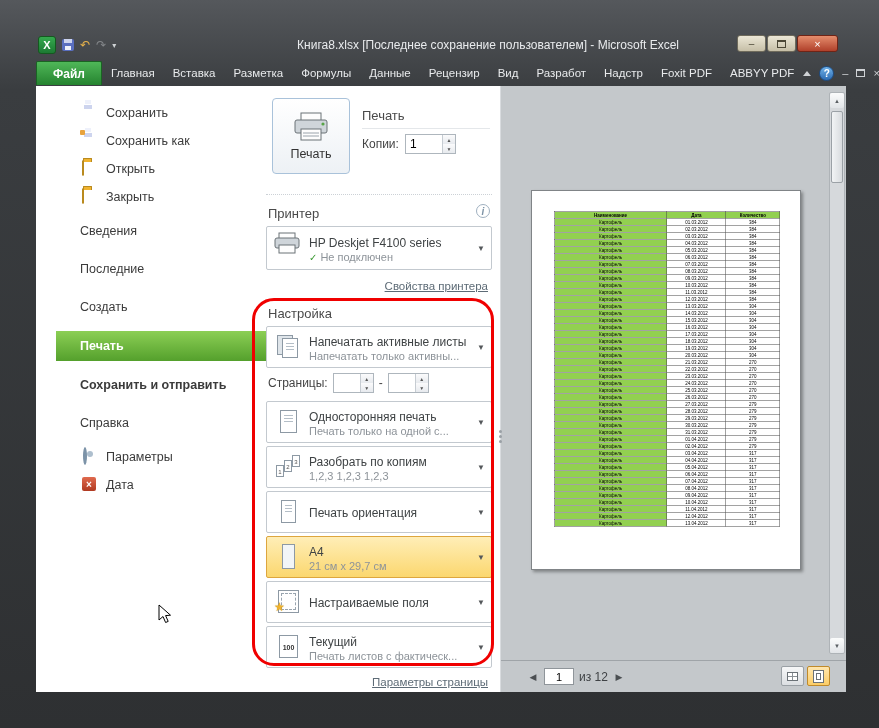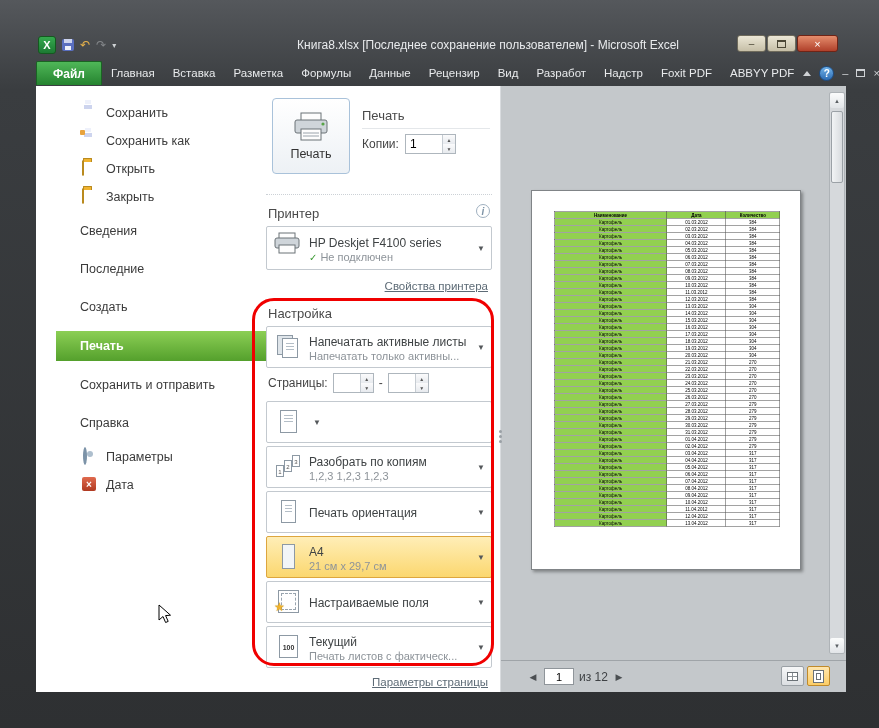--- a/index.html
+++ b/index.html
@@ -218,21 +218,21 @@
       </div>
       <div class="sb-item plain" style="top:170px;">
         <span class="sb-label">Последние</span>
       </div>
       <div class="sb-item plain" style="top:208px;">
         <span class="sb-label">Создать</span>
       </div>
       <div class="sb-item plain active" style="top:245px;">
         <span class="sb-label">Печать</span>
       </div>
-      <div class="sb-item plain" style="top:286px;">
+      <div class="sb-item plain" style="top:286px;font-weight:bold;">
         <span class="sb-label">Сохранить и отправить</span>
       </div>
       <div class="sb-item plain" style="top:324px;">
         <span class="sb-label">Справка</span>
       </div>
       <div class="sb-item" style="top:358px;">
         <span class="sb-ico"><span class="gear"></span></span>
         <span class="sb-label">Параметры</span>
       </div>
       <div class="sb-item" style="top:386px;">
@@ -331,20 +331,24 @@
               <span>▲</span>
               <span>▼</span>
             </span>
         </span>
       </div>
 
       <div class="drop-btn set1">
         <span class="ic ic-duplex">
             <span class="pg pg-lines"></span>
           </span>
+        <span class="db-txt">
+          <span class="db-t">Односторонняя печать</span>
+          <span class="db-s">Печать только на одной с...</span>
+        </span>
         <span class="db-chev">▼</span>
       </div>
 
       <div class="drop-btn set2">
         <span class="ic ic-collate">
           <span class="pg p1">1</span>
           <span class="pg p2">2</span>
           <span class="pg p3">3</span>
         </span>
         <span class="db-txt">

